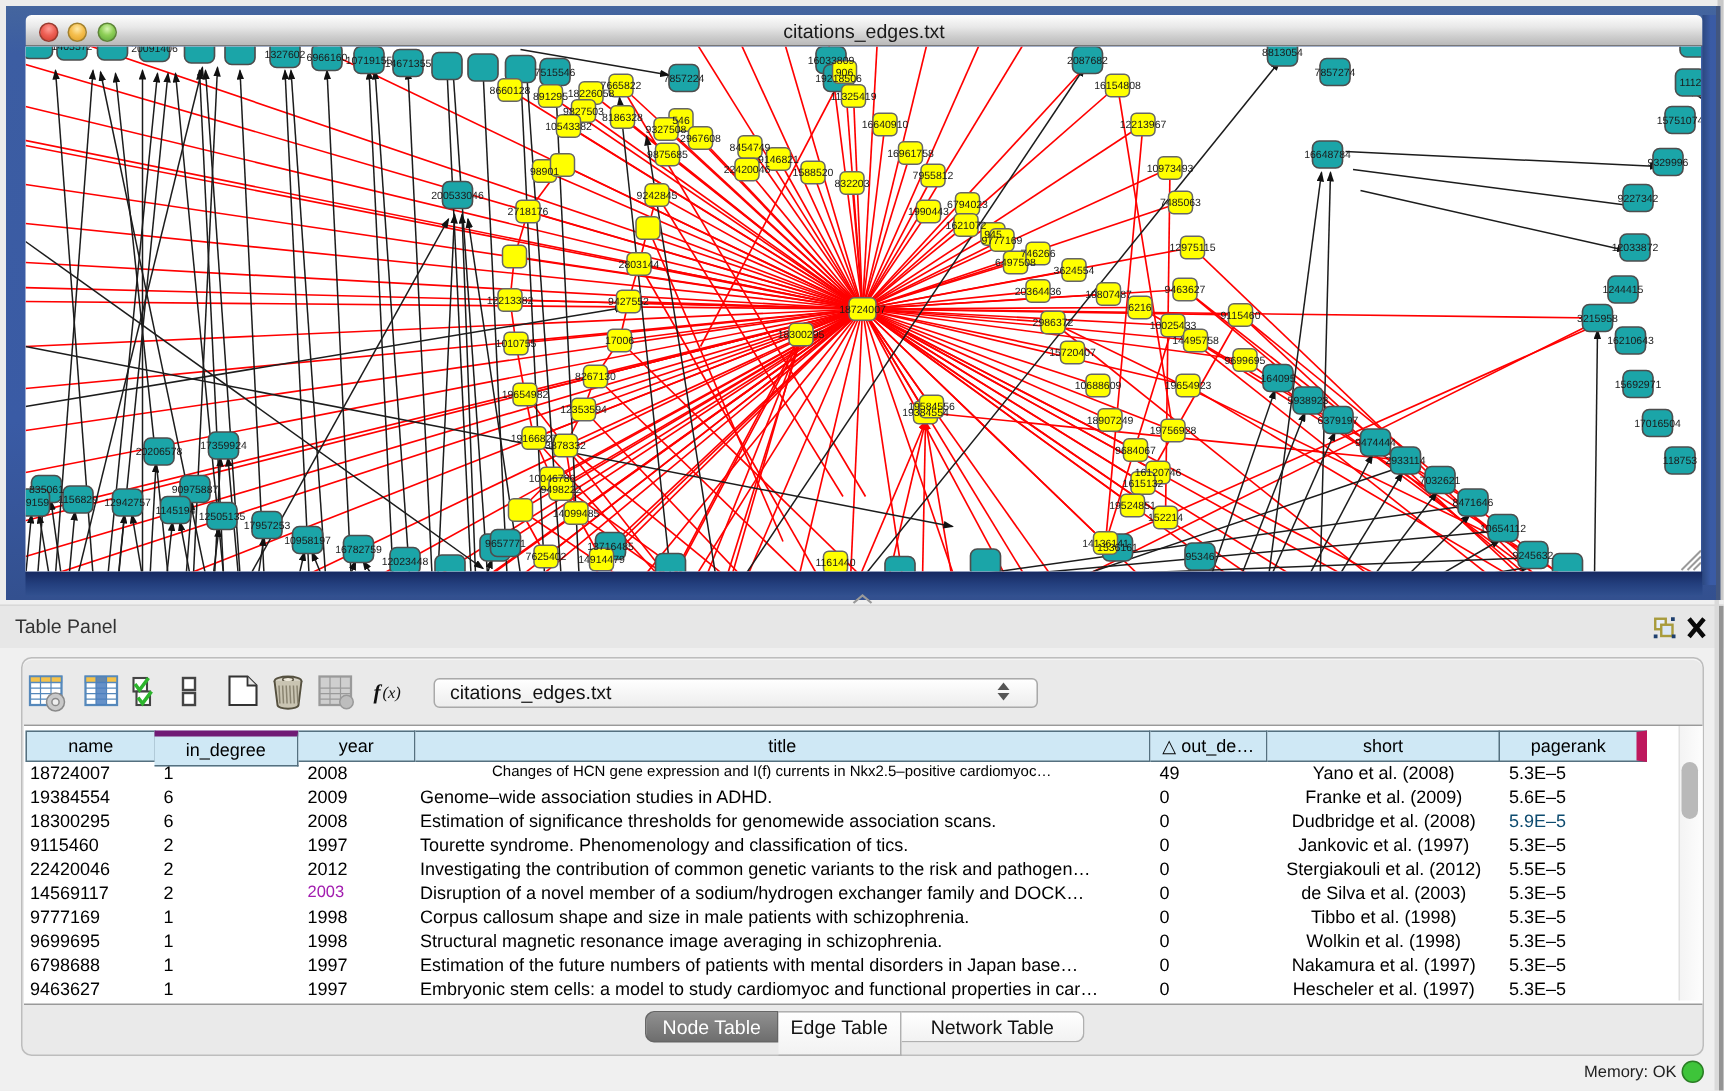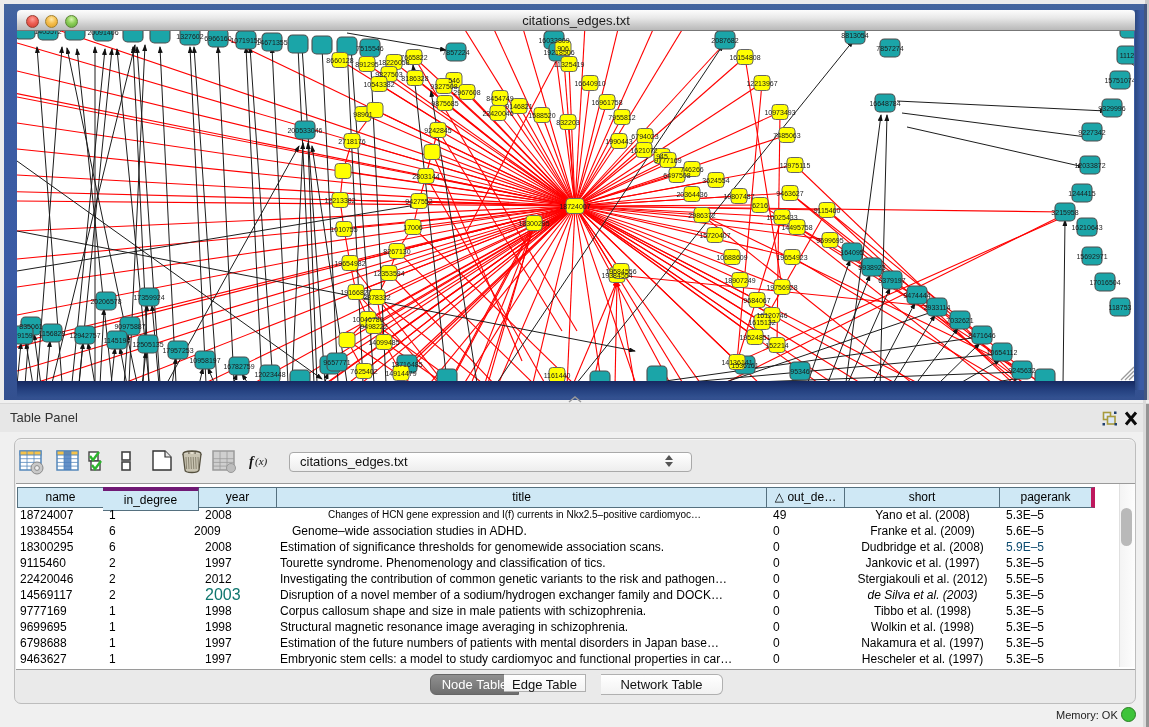--- a/index.html
+++ b/index.html
@@ -641,32 +641,32 @@
     <path d="M6,1 L10,6 H2 z" fill="#555"></path>
     <path d="M6,13 L2,8 H10 z" fill="#555"></path>
   </svg>
 <div class="abs" style="left:16px;top:483px;width:1119px;height:185px;background:#fff;border-top:1px solid #9a9a9a;border-bottom:1px solid #9a9a9a;"></div>
 <div style="position:absolute;left:17px;top:487px;width:85px;height:19px;background:#cfe8f5;border-right:1px solid #55707f;border-top:1px solid #55707f;border-bottom:1px solid #55707f;border-left:1px solid #55707f;font-size:12px;color:#000;text-align:center;line-height:19px;">name</div>
 <div style="position:absolute;left:103px;top:487px;width:95px;height:19px;background:#cfe8f5;border-right:1px solid #55707f;border-top:4px solid #701a75;border-bottom:1px solid #55707f;font-size:12px;color:#000;text-align:center;line-height:19px;">in_degree</div>
 <div style="position:absolute;left:199px;top:487px;width:77px;height:19px;background:#cfe8f5;border-right:1px solid #55707f;border-top:1px solid #55707f;border-bottom:1px solid #55707f;font-size:12px;color:#000;text-align:center;line-height:19px;">year</div>
 <div style="position:absolute;left:277px;top:487px;width:489px;height:19px;background:#cfe8f5;border-right:1px solid #55707f;border-top:1px solid #55707f;border-bottom:1px solid #55707f;font-size:12px;color:#000;text-align:center;line-height:19px;">title</div>
 <div style="position:absolute;left:767px;top:487px;width:77px;height:19px;background:#cfe8f5;border-right:1px solid #55707f;border-top:1px solid #55707f;border-bottom:1px solid #55707f;font-size:12px;color:#000;text-align:center;line-height:19px;">△ out_de…</div>
 <div style="position:absolute;left:845px;top:487px;width:154px;height:19px;background:#cfe8f5;border-right:1px solid #55707f;border-top:1px solid #55707f;border-bottom:1px solid #55707f;font-size:12px;color:#000;text-align:center;line-height:19px;">short</div>
-<div style="position:absolute;left:1000px;top:487px;width:91px;height:19px;background:#cfe8f5;border-right:4px solid #be185d;border-top:1px solid #55707f;border-bottom:1px solid #55707f;font-size:12px;color:#000;text-align:center;line-height:19px;">pagerank</div>
+<div style="position:absolute;left:1000px;top:487px;width:91px;height:19px;background:#cfe8f5;border-right:7px solid #be185d;border-top:1px solid #55707f;border-bottom:1px solid #55707f;font-size:12px;color:#000;text-align:center;line-height:19px;">pagerank</div>
 <div style="position:absolute;left:17px;top:507px;width:86px;height:16px;font-size:12px;color:#000;line-height:16px;white-space:nowrap;overflow:hidden;padding-left:3px;width:83px;">18724007</div>
 <div style="position:absolute;left:103px;top:507px;width:96px;height:16px;font-size:12px;color:#000;line-height:16px;white-space:nowrap;overflow:hidden;padding-left:6px;width:90px;">1</div>
 <div style="position:absolute;left:199px;top:507px;width:78px;height:16px;font-size:12px;color:#000;line-height:16px;white-space:nowrap;overflow:hidden;padding-left:6px;width:72px;">2008</div>
 <div style="position:absolute;left:277px;top:507px;width:490px;height:16px;font-size:10px;color:#000;line-height:16px;white-space:nowrap;overflow:hidden;padding-left:3px;width:487px;margin-left:48px;">Changes of HCN gene expression and I(f) currents in Nkx2.5–positive cardiomyoc…</div>
 <div style="position:absolute;left:767px;top:507px;width:78px;height:16px;font-size:12px;color:#000;line-height:16px;white-space:nowrap;overflow:hidden;padding-left:6px;width:72px;">49</div>
 <div style="position:absolute;left:845px;top:507px;width:155px;height:16px;font-size:12px;color:#000;line-height:16px;white-space:nowrap;overflow:hidden;text-align:center;">Yano et al. (2008)</div>
 <div style="position:absolute;left:1000px;top:507px;width:92px;height:16px;font-size:12px;color:#000;line-height:16px;white-space:nowrap;overflow:hidden;padding-left:6px;width:86px;">5.3E–5</div>
 <div style="position:absolute;left:17px;top:523px;width:86px;height:16px;font-size:12px;color:#000;line-height:16px;white-space:nowrap;overflow:hidden;padding-left:3px;width:83px;">19384554</div>
 <div style="position:absolute;left:103px;top:523px;width:96px;height:16px;font-size:12px;color:#000;line-height:16px;white-space:nowrap;overflow:hidden;padding-left:6px;width:90px;">6</div>
-<div style="position:absolute;left:188px;top:523px;width:78px;height:16px;font-size:12px;color:#000;line-height:16px;white-space:nowrap;overflow:hidden;padding-left:6px;width:72px;">2009</div>
-<div style="position:absolute;left:289px;top:523px;width:490px;height:16px;font-size:12px;color:#000;line-height:16px;white-space:nowrap;overflow:hidden;padding-left:3px;width:487px;">Genome–wide association studies in ADHD.</div>
+<div style="position:absolute;left:199px;top:523px;width:78px;height:16px;font-size:12px;color:#000;line-height:16px;white-space:nowrap;overflow:hidden;padding-left:6px;width:72px;">2009</div>
+<div style="position:absolute;left:277px;top:523px;width:490px;height:16px;font-size:12px;color:#000;line-height:16px;white-space:nowrap;overflow:hidden;padding-left:3px;width:487px;">Genome–wide association studies in ADHD.</div>
 <div style="position:absolute;left:767px;top:523px;width:78px;height:16px;font-size:12px;color:#000;line-height:16px;white-space:nowrap;overflow:hidden;padding-left:6px;width:72px;">0</div>
 <div style="position:absolute;left:845px;top:523px;width:155px;height:16px;font-size:12px;color:#000;line-height:16px;white-space:nowrap;overflow:hidden;text-align:center;">Franke et al. (2009)</div>
 <div style="position:absolute;left:1000px;top:523px;width:92px;height:16px;font-size:12px;color:#000;line-height:16px;white-space:nowrap;overflow:hidden;padding-left:6px;width:86px;">5.6E–5</div>
 <div style="position:absolute;left:17px;top:539px;width:86px;height:16px;font-size:12px;color:#000;line-height:16px;white-space:nowrap;overflow:hidden;padding-left:3px;width:83px;">18300295</div>
 <div style="position:absolute;left:103px;top:539px;width:96px;height:16px;font-size:12px;color:#000;line-height:16px;white-space:nowrap;overflow:hidden;padding-left:6px;width:90px;">6</div>
 <div style="position:absolute;left:199px;top:539px;width:78px;height:16px;font-size:12px;color:#000;line-height:16px;white-space:nowrap;overflow:hidden;padding-left:6px;width:72px;">2008</div>
 <div style="position:absolute;left:277px;top:539px;width:490px;height:16px;font-size:12px;color:#000;line-height:16px;white-space:nowrap;overflow:hidden;padding-left:3px;width:487px;">Estimation of significance thresholds for genomewide association scans.</div>
 <div style="position:absolute;left:767px;top:539px;width:78px;height:16px;font-size:12px;color:#000;line-height:16px;white-space:nowrap;overflow:hidden;padding-left:6px;width:72px;">0</div>
 <div style="position:absolute;left:845px;top:539px;width:155px;height:16px;font-size:12px;color:#000;line-height:16px;white-space:nowrap;overflow:hidden;text-align:center;">Dudbridge et al. (2008)</div>
 <div style="position:absolute;left:1000px;top:539px;width:92px;height:16px;font-size:12px;color:#0c4a6e;line-height:16px;white-space:nowrap;overflow:hidden;padding-left:6px;width:86px;">5.9E–5</div>
@@ -679,24 +679,24 @@
 <div style="position:absolute;left:1000px;top:555px;width:92px;height:16px;font-size:12px;color:#000;line-height:16px;white-space:nowrap;overflow:hidden;padding-left:6px;width:86px;">5.3E–5</div>
 <div style="position:absolute;left:17px;top:571px;width:86px;height:16px;font-size:12px;color:#000;line-height:16px;white-space:nowrap;overflow:hidden;padding-left:3px;width:83px;">22420046</div>
 <div style="position:absolute;left:103px;top:571px;width:96px;height:16px;font-size:12px;color:#000;line-height:16px;white-space:nowrap;overflow:hidden;padding-left:6px;width:90px;">2</div>
 <div style="position:absolute;left:199px;top:571px;width:78px;height:16px;font-size:12px;color:#000;line-height:16px;white-space:nowrap;overflow:hidden;padding-left:6px;width:72px;">2012</div>
 <div style="position:absolute;left:277px;top:571px;width:490px;height:16px;font-size:12px;color:#000;line-height:16px;white-space:nowrap;overflow:hidden;padding-left:3px;width:487px;">Investigating the contribution of common genetic variants to the risk and pathogen…</div>
 <div style="position:absolute;left:767px;top:571px;width:78px;height:16px;font-size:12px;color:#000;line-height:16px;white-space:nowrap;overflow:hidden;padding-left:6px;width:72px;">0</div>
 <div style="position:absolute;left:845px;top:571px;width:155px;height:16px;font-size:12px;color:#000;line-height:16px;white-space:nowrap;overflow:hidden;text-align:center;">Stergiakouli et al. (2012)</div>
 <div style="position:absolute;left:1000px;top:571px;width:92px;height:16px;font-size:12px;color:#000;line-height:16px;white-space:nowrap;overflow:hidden;padding-left:6px;width:86px;">5.5E–5</div>
 <div style="position:absolute;left:17px;top:587px;width:86px;height:16px;font-size:12px;color:#000;line-height:16px;white-space:nowrap;overflow:hidden;padding-left:3px;width:83px;">14569117</div>
 <div style="position:absolute;left:103px;top:587px;width:96px;height:16px;font-size:12px;color:#000;line-height:16px;white-space:nowrap;overflow:hidden;padding-left:6px;width:90px;">2</div>
-<div style="position:absolute;left:199px;top:587px;width:78px;height:16px;font-size:16px;color:#0f766e;line-height:16px;white-space:nowrap;overflow:hidden;padding-left:6px;width:72px;">2003</div>
+<div style="position:absolute;left:199px;top:587px;width:78px;height:16px;font-size:11px;color:#a21caf;line-height:16px;white-space:nowrap;overflow:hidden;padding-left:6px;width:72px;">2003</div>
 <div style="position:absolute;left:277px;top:587px;width:490px;height:16px;font-size:12px;color:#000;line-height:16px;white-space:nowrap;overflow:hidden;padding-left:3px;width:487px;">Disruption of a novel member of a sodium/hydrogen exchanger family and DOCK…</div>
 <div style="position:absolute;left:767px;top:587px;width:78px;height:16px;font-size:12px;color:#000;line-height:16px;white-space:nowrap;overflow:hidden;padding-left:6px;width:72px;">0</div>
-<div style="position:absolute;left:845px;top:587px;width:155px;height:16px;font-size:12px;color:#000;line-height:16px;white-space:nowrap;overflow:hidden;text-align:center;font-style:italic;">de Silva et al. (2003)</div>
+<div style="position:absolute;left:845px;top:587px;width:155px;height:16px;font-size:12px;color:#000;line-height:16px;white-space:nowrap;overflow:hidden;text-align:center;">de Silva et al. (2003)</div>
 <div style="position:absolute;left:1000px;top:587px;width:92px;height:16px;font-size:12px;color:#000;line-height:16px;white-space:nowrap;overflow:hidden;padding-left:6px;width:86px;">5.3E–5</div>
 <div style="position:absolute;left:17px;top:603px;width:86px;height:16px;font-size:12px;color:#000;line-height:16px;white-space:nowrap;overflow:hidden;padding-left:3px;width:83px;">9777169</div>
 <div style="position:absolute;left:103px;top:603px;width:96px;height:16px;font-size:12px;color:#000;line-height:16px;white-space:nowrap;overflow:hidden;padding-left:6px;width:90px;">1</div>
 <div style="position:absolute;left:199px;top:603px;width:78px;height:16px;font-size:12px;color:#000;line-height:16px;white-space:nowrap;overflow:hidden;padding-left:6px;width:72px;">1998</div>
 <div style="position:absolute;left:277px;top:603px;width:490px;height:16px;font-size:12px;color:#000;line-height:16px;white-space:nowrap;overflow:hidden;padding-left:3px;width:487px;">Corpus callosum shape and size in male patients with schizophrenia.</div>
 <div style="position:absolute;left:767px;top:603px;width:78px;height:16px;font-size:12px;color:#000;line-height:16px;white-space:nowrap;overflow:hidden;padding-left:6px;width:72px;">0</div>
 <div style="position:absolute;left:845px;top:603px;width:155px;height:16px;font-size:12px;color:#000;line-height:16px;white-space:nowrap;overflow:hidden;text-align:center;">Tibbo et al. (1998)</div>
 <div style="position:absolute;left:1000px;top:603px;width:92px;height:16px;font-size:12px;color:#000;line-height:16px;white-space:nowrap;overflow:hidden;padding-left:6px;width:86px;">5.3E–5</div>
 <div style="position:absolute;left:17px;top:619px;width:86px;height:16px;font-size:12px;color:#000;line-height:16px;white-space:nowrap;overflow:hidden;padding-left:3px;width:83px;">9699695</div>
 <div style="position:absolute;left:103px;top:619px;width:96px;height:16px;font-size:12px;color:#000;line-height:16px;white-space:nowrap;overflow:hidden;padding-left:6px;width:90px;">1</div>
@@ -716,19 +716,19 @@
 <div style="position:absolute;left:103px;top:651px;width:96px;height:16px;font-size:12px;color:#000;line-height:16px;white-space:nowrap;overflow:hidden;padding-left:6px;width:90px;">1</div>
 <div style="position:absolute;left:199px;top:651px;width:78px;height:16px;font-size:12px;color:#000;line-height:16px;white-space:nowrap;overflow:hidden;padding-left:6px;width:72px;">1997</div>
 <div style="position:absolute;left:277px;top:651px;width:490px;height:16px;font-size:12px;color:#000;line-height:16px;white-space:nowrap;overflow:hidden;padding-left:3px;width:487px;">Embryonic stem cells: a model to study cardiomyoc and functional properties in car…</div>
 <div style="position:absolute;left:767px;top:651px;width:78px;height:16px;font-size:12px;color:#000;line-height:16px;white-space:nowrap;overflow:hidden;padding-left:6px;width:72px;">0</div>
 <div style="position:absolute;left:845px;top:651px;width:155px;height:16px;font-size:12px;color:#000;line-height:16px;white-space:nowrap;overflow:hidden;text-align:center;">Hescheler et al. (1997)</div>
 <div style="position:absolute;left:1000px;top:651px;width:92px;height:16px;font-size:12px;color:#000;line-height:16px;white-space:nowrap;overflow:hidden;padding-left:6px;width:86px;">5.3E–5</div>
 <div class="abs" style="left:1119px;top:484px;width:15px;height:183px;background:linear-gradient(90deg,#f4f4f4,#fdfdfd);border-left:1px solid #e0e0e0;"></div>
 <div class="abs" style="left:1121px;top:508px;width:11px;height:38px;border-radius:6px;background:#b9b9b9;"></div>
 <div class="abs" style="left:430px;top:674px;width:293px;height:21px;">
     <div class="abs" style="left:0;top:0;width:89px;height:21px;background:linear-gradient(180deg,#909090,#6e6e6e);border:1px solid #666;border-radius:6px 0 0 6px;box-sizing:border-box;color:#fff;font-size:13px;text-align:center;line-height:20px;">Node Table</div>
-    <div class="abs" style="left:74px;top:0;width:82px;height:18px;background:linear-gradient(180deg,#ffffff,#f2f2f2);border:1px solid #b0b0b0;border-left:none;box-sizing:border-box;color:#111;font-size:13px;text-align:center;line-height:20px;">Edge Table</div>
+    <div class="abs" style="left:89px;top:0;width:82px;height:30px;background:linear-gradient(180deg,#ffffff,#f2f2f2);border:1px solid #b0b0b0;border-left:none;box-sizing:border-box;color:#111;font-size:13px;text-align:center;line-height:20px;">Edge Table</div>
     <div class="abs" style="left:171px;top:0;width:122px;height:21px;background:linear-gradient(180deg,#ffffff,#f2f2f2);border:1px solid #b0b0b0;border-left:none;border-radius:0 6px 6px 0;box-sizing:border-box;color:#111;font-size:13px;text-align:center;line-height:20px;">Network Table</div>
   </div>
 <div class="abs" style="left:1056px;top:709px;font-size:11px;color:#222;">Memory: OK</div>
 <div class="abs" style="left:1121px;top:707px;width:13px;height:13px;border-radius:50%;background:#3ec43a;border:1px solid #2a7d24;"></div>
 <div class="abs" style="left:1143px;top:400px;width:3px;height:327px;background:#dadada;"></div>
 <div class="abs" style="left:1146px;top:404px;width:3px;height:323px;background:#949494;"></div>
 <div class="abs" style="left:1144px;top:4px;width:3px;height:396px;background:#42567f;"></div>
 </body></html>

